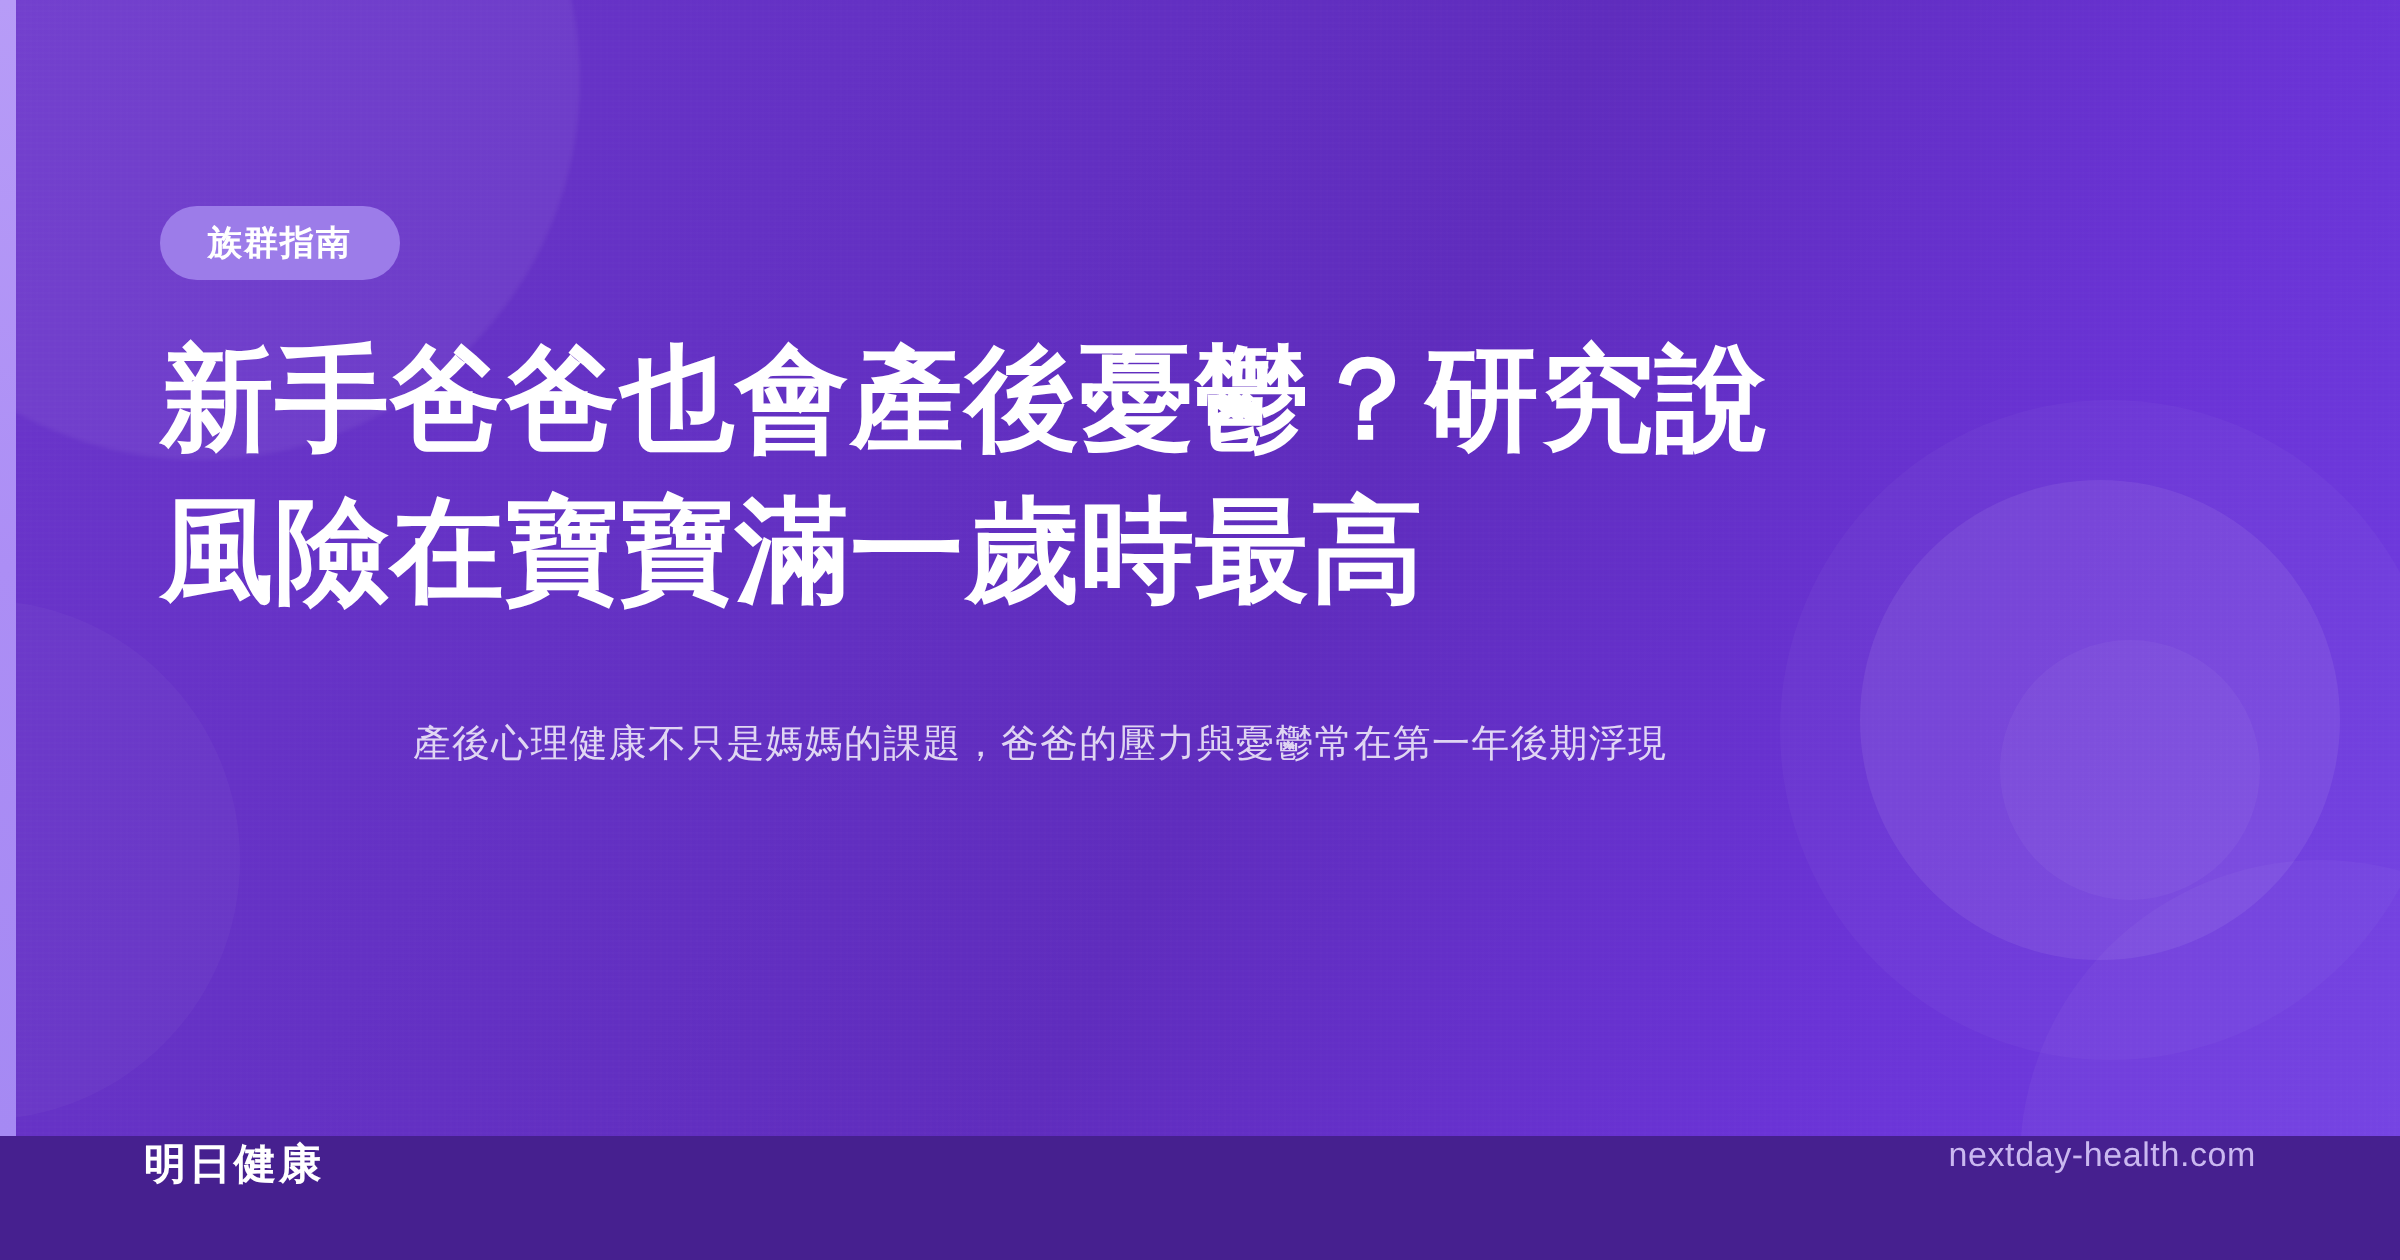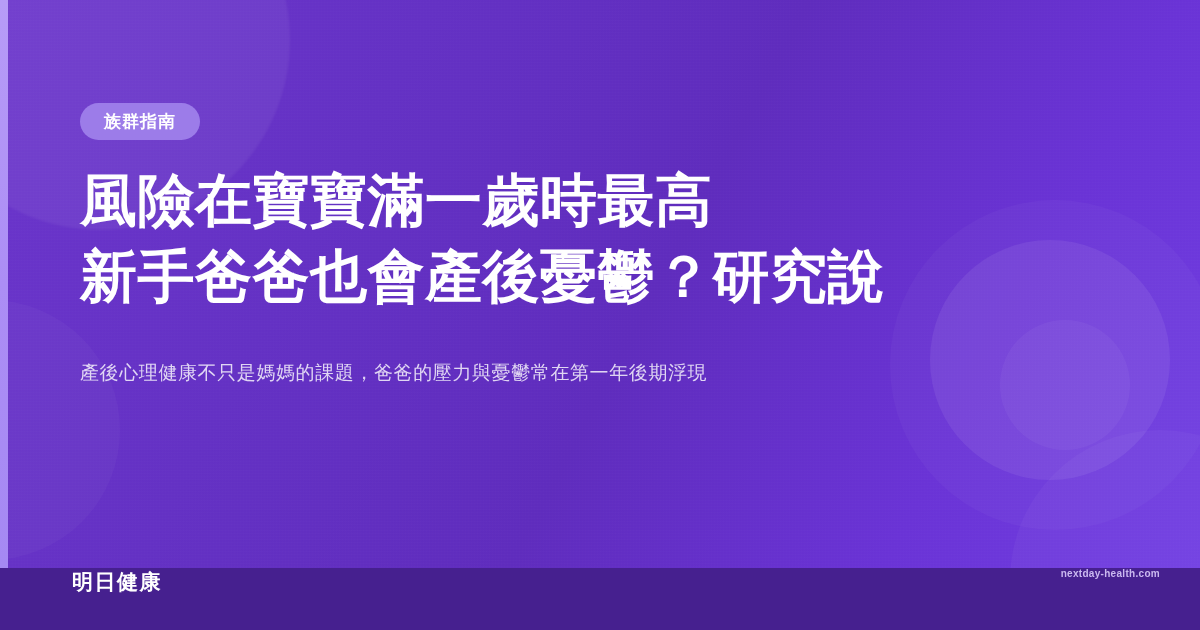--- a/index.html
+++ b/index.html
@@ -153,20 +153,21 @@
     left: 0;
     top: 358px;
     width: 880px;
     margin: 0;
     color: rgba(255, 255, 255, 0.80);
     font-size: 19px;
     font-weight: 400;
     line-height: 30px;
     letter-spacing: 0.6px;
     white-space: nowrap;
+    text-align: center;
   }
 
   
   .footer {
     position: absolute;
     left: 0;
     bottom: 0;
     width: 1200px;
     height: 62px;
     background: #46208f;
@@ -174,24 +175,24 @@
     justify-content: space-between;
   }
   .footer-brand {
     margin-left: 72px;
     color: #ffffff;
     font-size: 21px;
     font-weight: 700;
     letter-spacing: 1.5px;
   }
   .footer-url {
-    margin-right: 40px;
+    margin-right: 72px;
     color: rgba(214, 198, 248, 0.92);
-    font-size: 10px;
-    font-weight: 700;
+    font-size: 17px;
+    font-weight: 400;
     letter-spacing: 0.3px;
   }
 </style>
 </head>
 <body>
 
 <div class="og-card">
 
   <div class="blob blob-topleft"></div>
   <div class="blob blob-midleft"></div>
@@ -202,22 +203,22 @@
   <div class="texture"></div>
 
   <div class="accent-bar"></div>
   <div class="accent-bar-footer"></div>
 
   <div class="content">
 
     <div class="badge">族群指南</div>
 
     <h1 class="headline">
+      <span class="line">新手爸爸也會產後憂鬱？研究說</span>
       <span class="line">風險在寶寶滿一歲時最高</span>
-      <span class="line">新手爸爸也會產後憂鬱？研究說</span>
     </h1>
 
     <p class="subtitle">產後心理健康不只是媽媽的課題，爸爸的壓力與憂鬱常在第一年後期浮現</p>
   </div>
 
   <div class="footer">
     <div class="footer-brand">明日健康</div>
     <div class="footer-url">nextday-health.com</div>
   </div>
 

